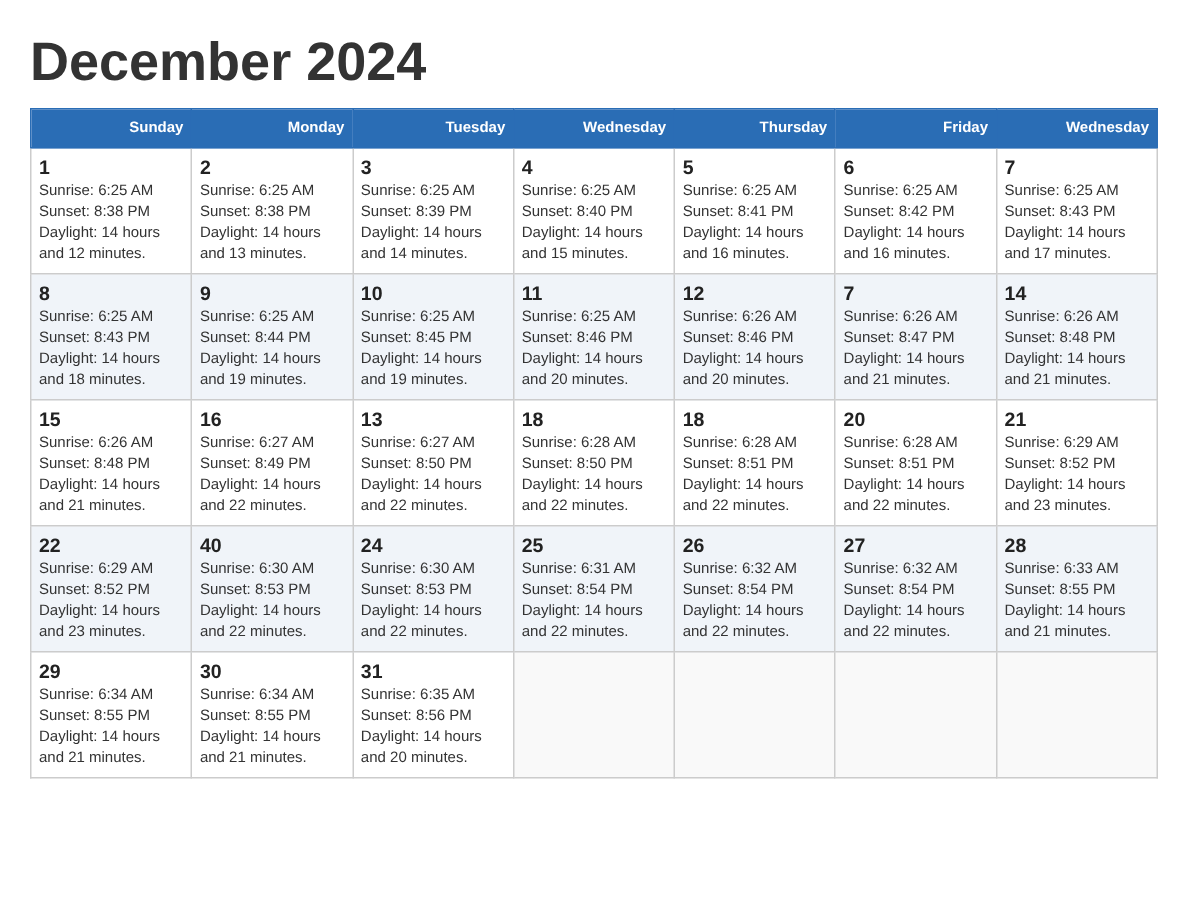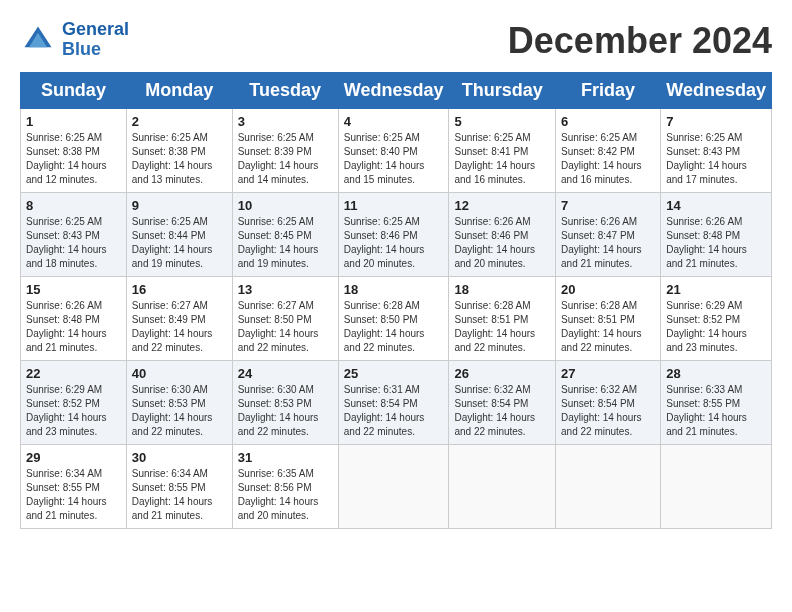--- a/index.html
+++ b/index.html
@@ -48,22 +48,22 @@
     }
     .calendar-table {
       width: 100%;
       border-collapse: collapse;
       font-size: 11px;
     }
     .calendar-table th {
       background-color: #2a6db5;
       color: #fff;
       padding: 7px 5px;
-      text-align: center;
-      font-size: 18px;
+      text-align: right;
+      font-size: 10px;
       font-weight: bold;
       border: 1px solid #2a6db5;
     }
     .calendar-table td {
       border: 1px solid #ccc;
       vertical-align: top;
       padding: 5px;
       width: calc(100% / 7);
       height: 80px;
     }
@@ -86,30 +86,20 @@
       font-size: 10px;
     }
     .empty-cell {
       background-color: #f9f9f9 !important;
     }
   </style>
 </head>
 <body>
 
 <div class="header-area">
-  <div class="logo">
-    <svg class="logo-icon" viewBox="0 0 40 40">
-      <polygon points="20,5 35,28 5,28" fill="#2a6db5"></polygon>
-      <polygon points="20,12 30,28 10,28" fill="#5a9fd4"></polygon>
-    </svg>
-    <div class="logo-text">
-      <div><span>General</span></div>
-      <div><span style="color:#2a6db5;">Blue</span></div>
-    </div>
-  </div>
   <div class="title-area">
     <div class="month-title">December 2024</div>
   </div>
 </div>
 
 <table class="calendar-table">
   <thead>
     <tr>
     <th>Sunday</th>
         <th>Monday</th>

